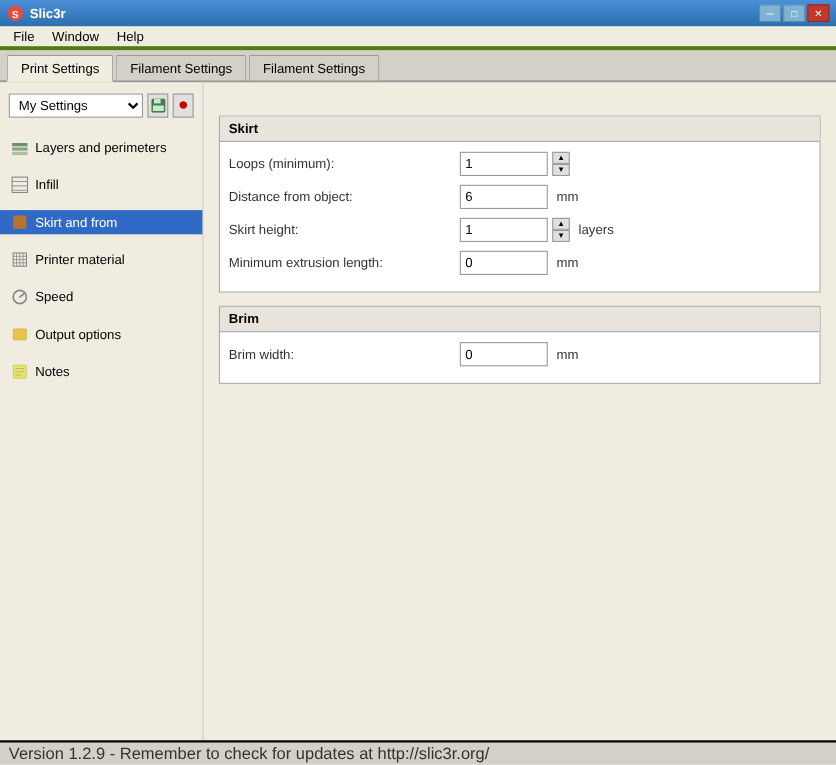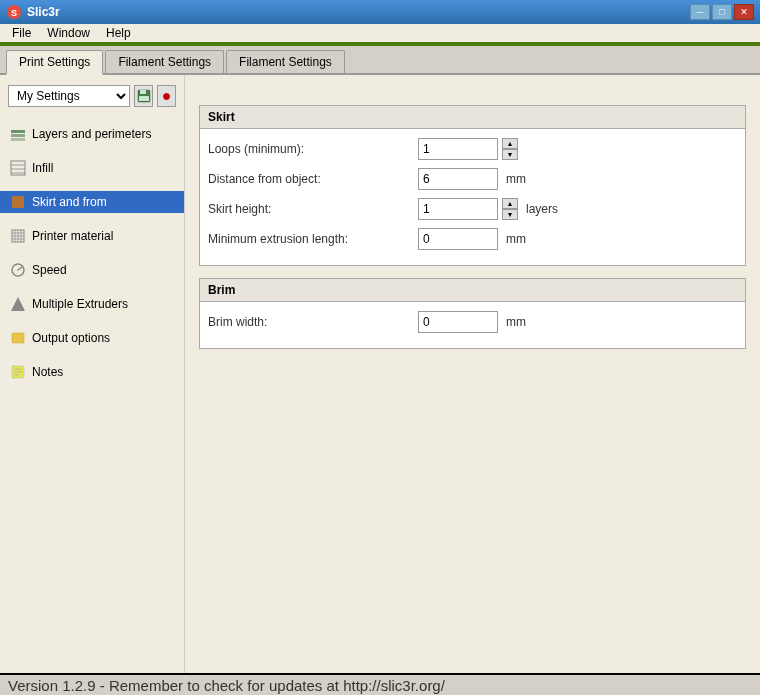--- a/index.html
+++ b/index.html
@@ -360,28 +360,20 @@
           <svg width="16" height="16" viewBox="0 0 16 16">
             <circle cx="8" cy="8" r="6" fill="none" stroke="#888" stroke-width="1.5"></circle>
             <line x1="8" y1="8" x2="12" y2="5" stroke="#888" stroke-width="1.5" stroke-linecap="round"></line>
           </svg>
         </div>
         <span>Speed</span>
       </div>
       <div class="nav-item">
         <div class="nav-icon">
           <svg width="16" height="16" viewBox="0 0 16 16">
-            <polygon points="8,1 15,15 1,15" fill="#888"></polygon>
-          </svg>
-        </div>
-        <span>Multiple Extruders</span>
-      </div>
-      <div class="nav-item">
-        <div class="nav-icon">
-          <svg width="16" height="16" viewBox="0 0 16 16">
             <rect x="2" y="3" width="12" height="10" rx="1" fill="#e8c44a" stroke="#c0a030" stroke-width="0.5"></rect>
           </svg>
         </div>
         <span>Output options</span>
       </div>
       <div class="nav-item">
         <div class="nav-icon">
           <svg width="16" height="16" viewBox="0 0 16 16">
             <rect x="2" y="2" width="12" height="12" rx="1" fill="#e8e855" stroke="#aaa" stroke-width="0.5"></rect>
             <line x1="4" y1="5" x2="12" y2="5" stroke="#aaa" stroke-width="0.8"></line>

